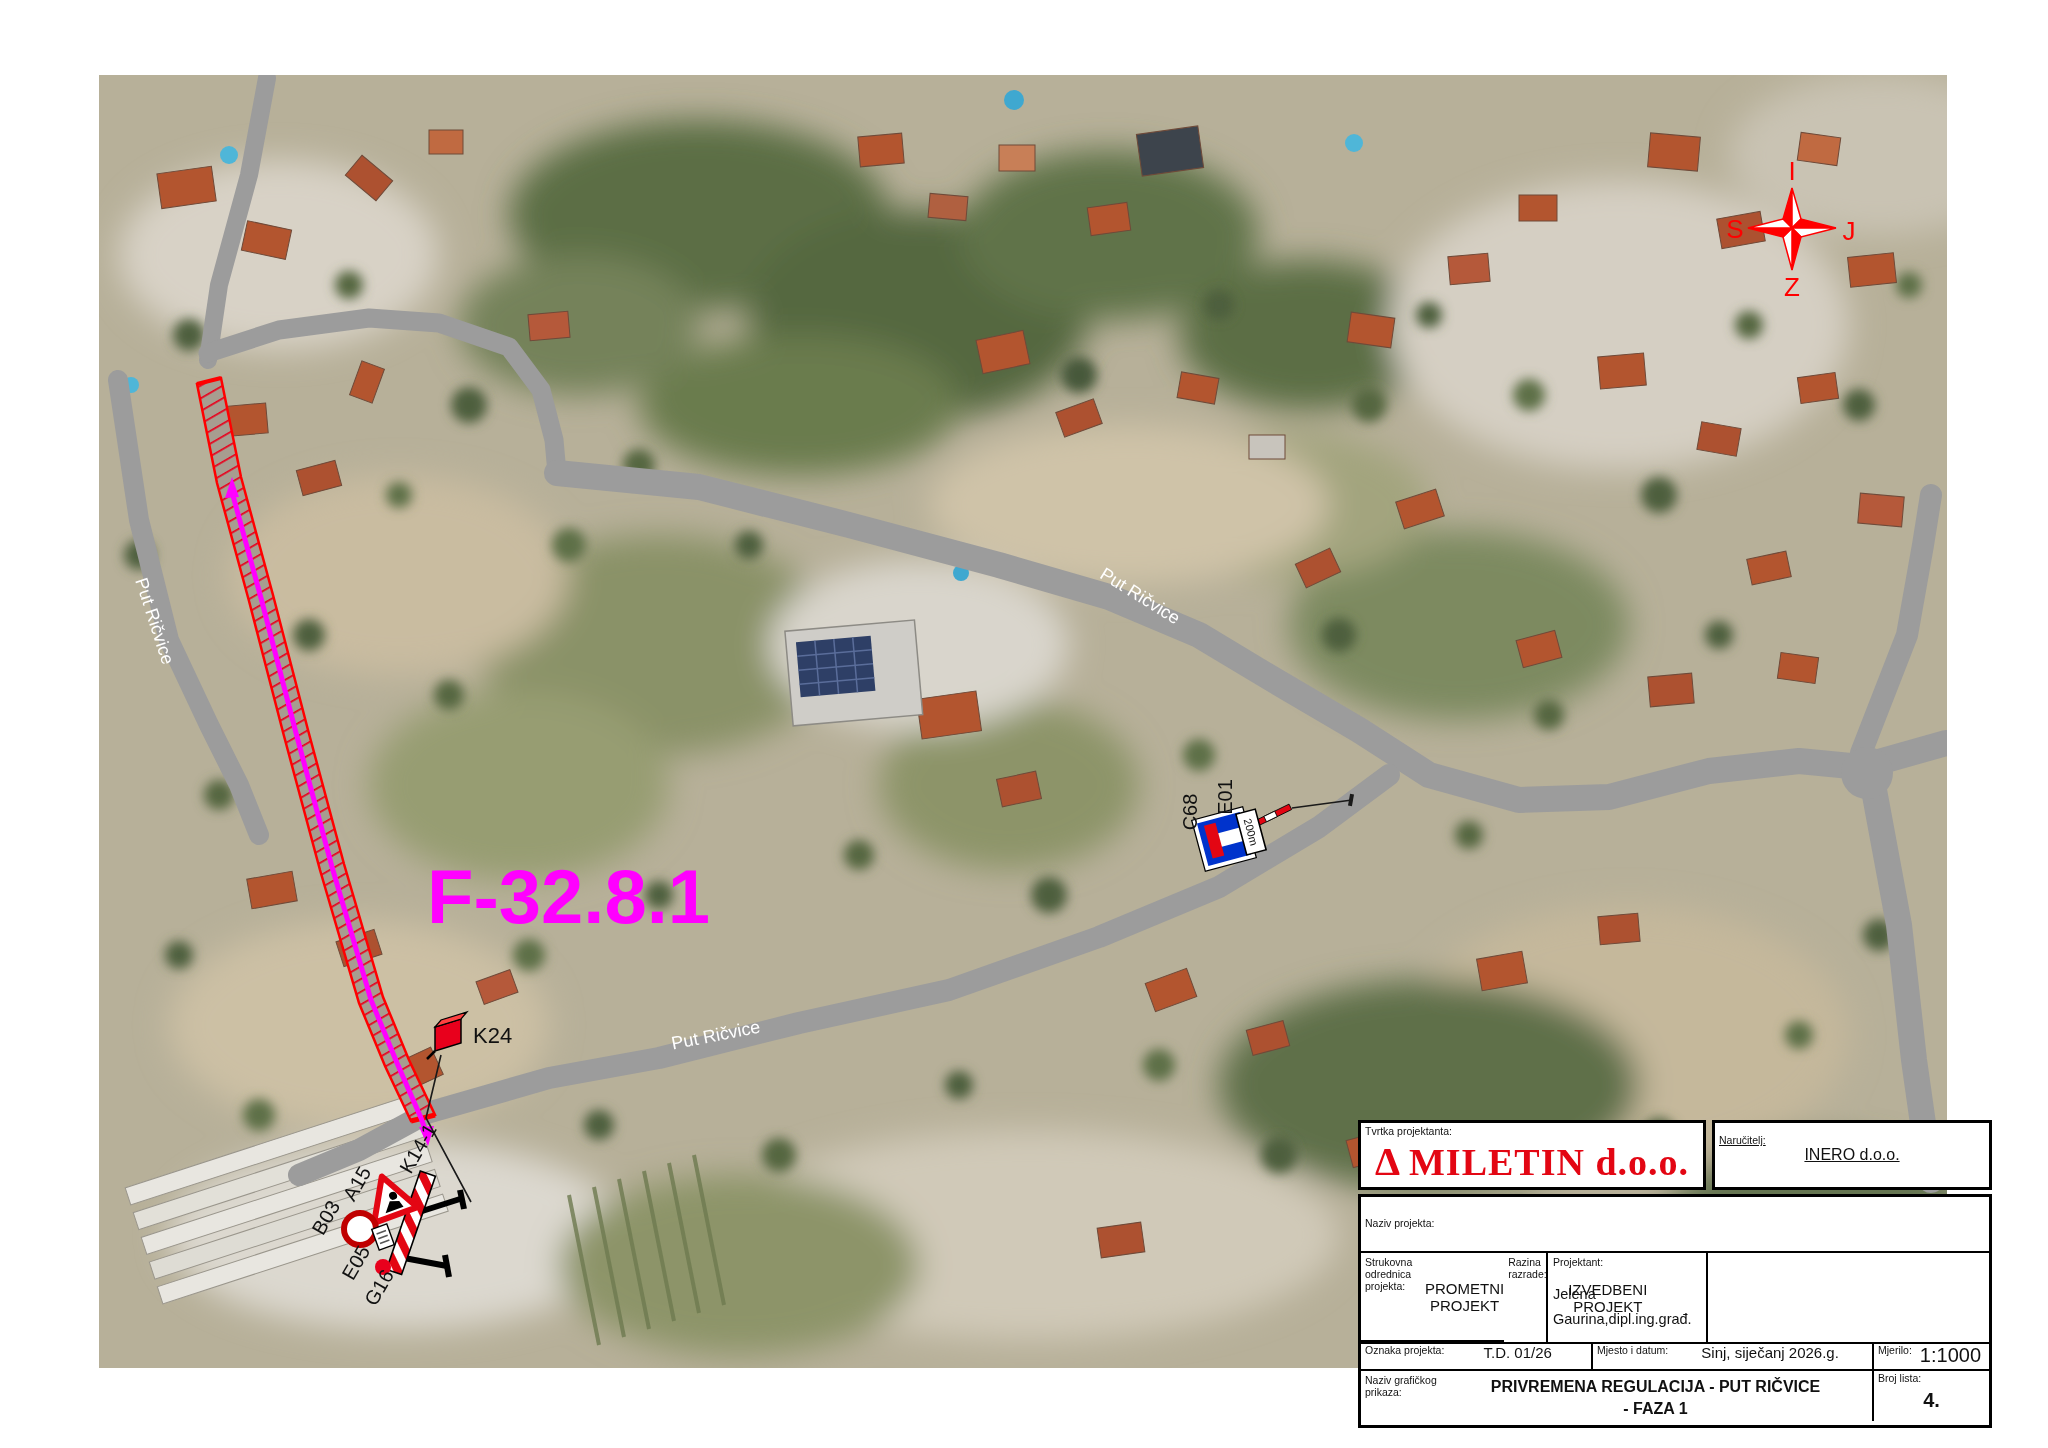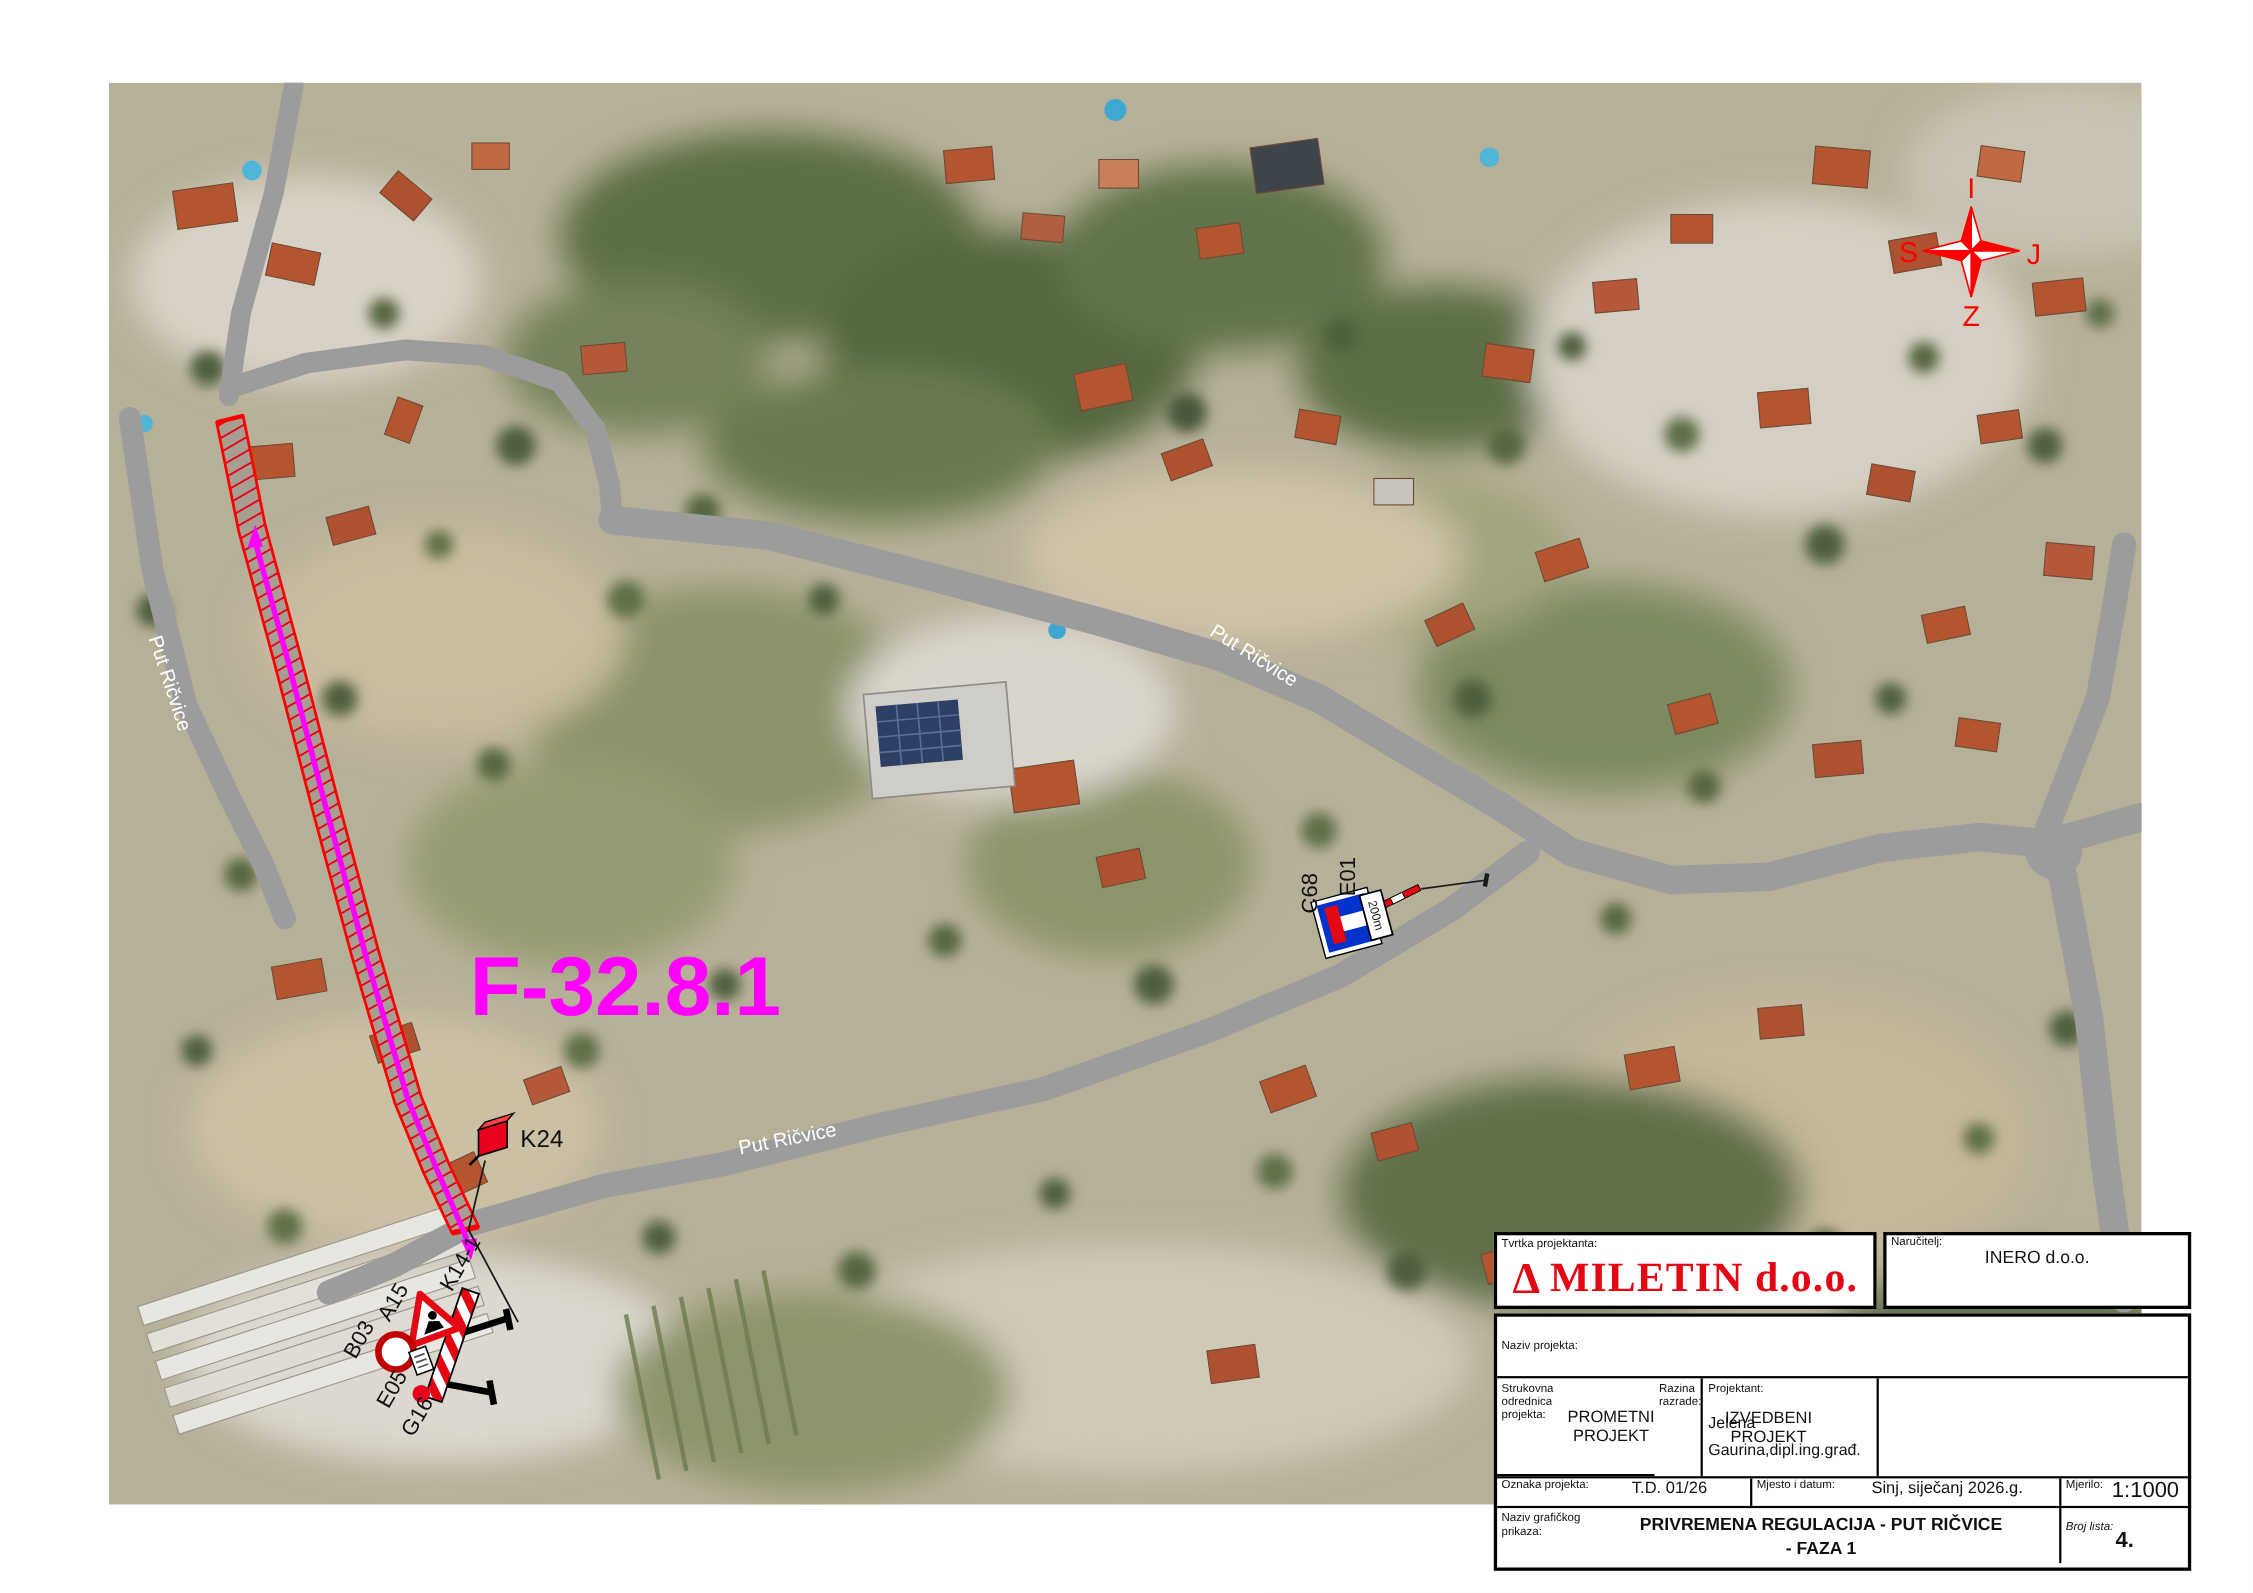--- a/index.html
+++ b/index.html
@@ -7,21 +7,21 @@
         font-family:"Liberation Sans",sans-serif;}
   .map{position:absolute;left:99px;top:75px;width:1848px;height:1293px;overflow:hidden;}
   .map svg{display:block;}
 
   
   .tb{position:absolute;left:1358px;top:1120px;width:634px;height:308px;color:#111;}
   .tb *{box-sizing:border-box;}
   .tb .lbl{font-size:10.5px;line-height:1.15;color:#111;}
   .tb-row1{position:absolute;left:0;top:0;width:634px;height:70px;}
   .tb-boxA{position:absolute;left:0;top:0;width:348px;height:70px;border:3px solid #000;background:#fff;padding:2px 4px;}
-  .tb-boxB{position:absolute;left:354px;top:0;width:280px;height:70px;border:3px solid #000;background:#fff;padding:0 4px;}
+  .tb-boxB{position:absolute;left:354px;top:0;width:280px;height:70px;border:3px solid #000;background:#fff;padding:11px 4px;text-decoration:underline;}
   .tb-logo{display:flex;align-items:center;justify-content:center;margin-top:1px;
            font-family:"Liberation Serif",serif;font-weight:bold;color:#e30613;font-size:38px;letter-spacing:1px;}
   .tb-logo .delta{margin-right:8px;font-size:40px;}
   .tb-inero{text-align:center;font-size:16px;}
   .tb-main{position:absolute;left:0;top:74px;width:634px;height:234px;border:3px solid #000;background:#fff;}
   .tb-r2{display:flex;height:56px;border-bottom:2px solid #000;}
   .tb-r2 .lbl{width:86px;padding:20px 2px 0 4px;}
   .tb-r2 .val{flex:1;text-align:center;font-size:13px;line-height:1.55;padding-top:10px;letter-spacing:-0.2px;}
   .tb-r3{display:flex;height:91px;border-bottom:2px solid #000;}
   .tb-c1{width:187px;border-right:2px solid #000;display:flex;flex-direction:row;}
@@ -38,21 +38,21 @@
   .tb-r4 .c2{width:281px;border-right:2px solid #000;}
   .tb-r4 .c3{flex:1;}
   .tb-r4 .lbl{padding-left:4px;}
   .tb-r4 .val{flex:1;text-align:center;font-size:15px;}
   .tb-r4 .val.big{font-size:20px;}
   .tb-r5{display:flex;height:50px;}
   .tb-r5 .c1{width:513px;border-right:2px solid #000;display:flex;}
   .tb-r5 .c1 .lbl{width:78px;padding:3px 0 0 4px;}
   .tb-r5 .c1 .val{flex:1;text-align:center;font-weight:bold;font-size:16px;line-height:1.4;padding-top:5px;}
   .tb-r5 .c2{flex:1;position:relative;}
-  .tb-r5 .c2 .lbl{position:absolute;left:4px;top:11px;font-style:italic;}
+  .tb-r5 .c2 .lbl{position:absolute;left:4px;top:1px;}
   .tb-r5 .c2 .val{position:absolute;left:0;right:0;top:18px;text-align:center;font-weight:bold;font-size:20px;}
 </style>
 </head>
 <body>
 
 <div class="page">
 
   <div class="map">
     <svg width="1848" height="1293" viewBox="0 0 1848 1293" xmlns="http://www.w3.org/2000/svg">
       <defs>

